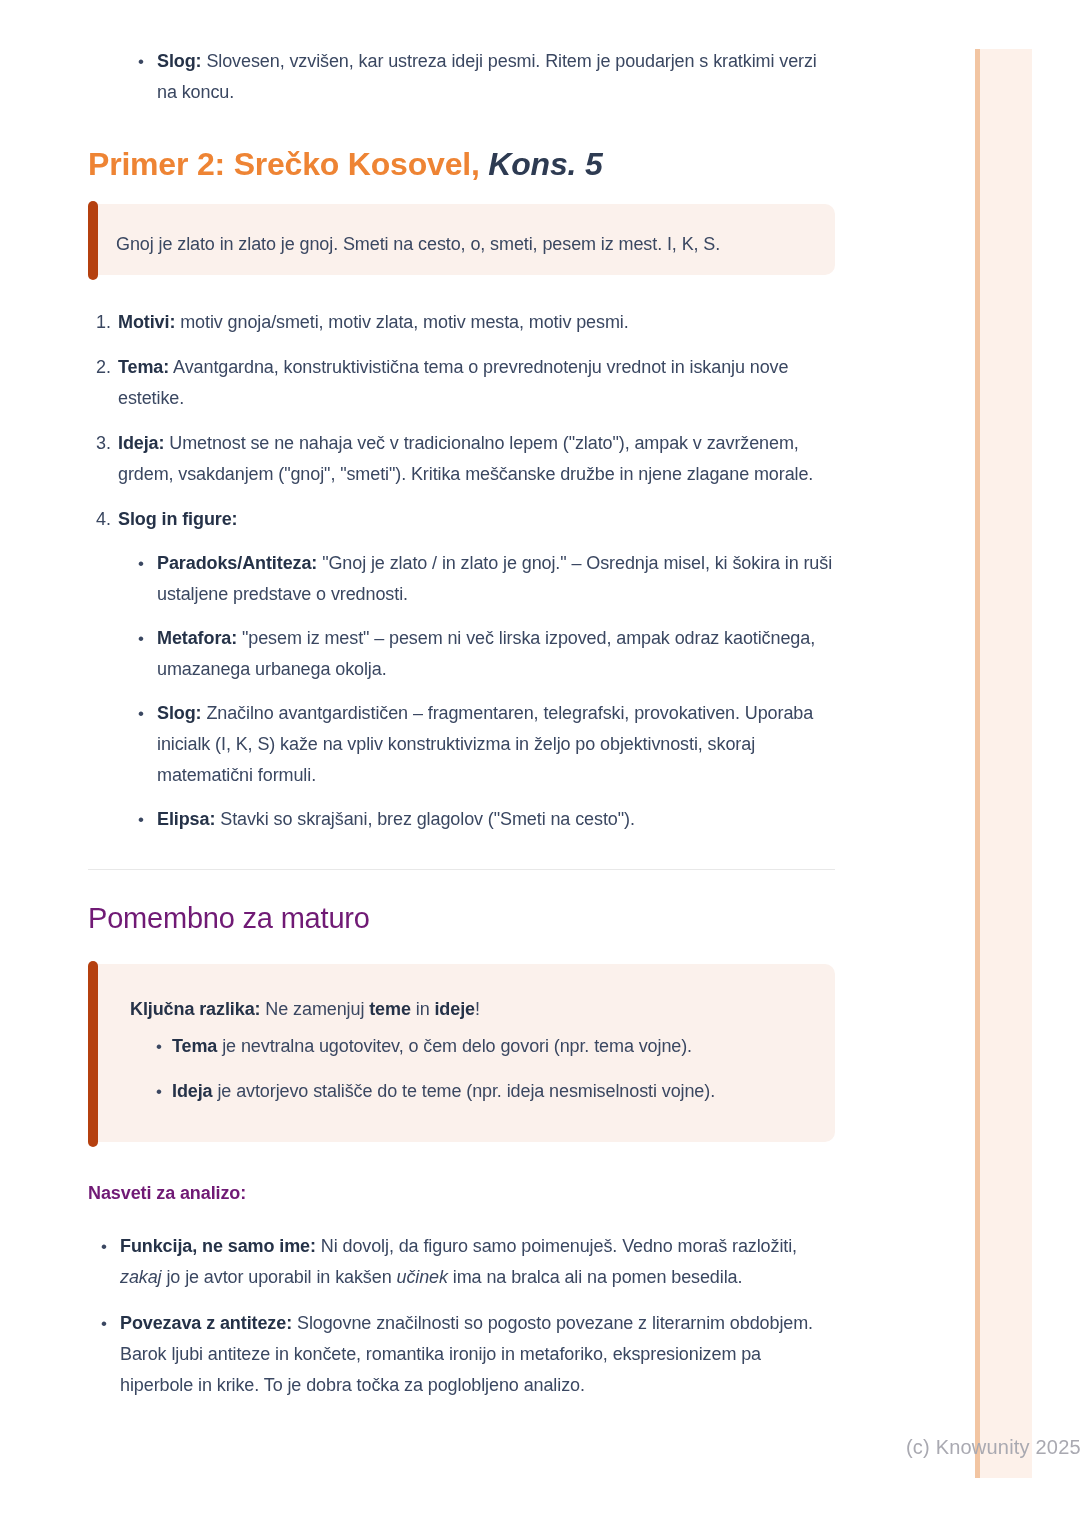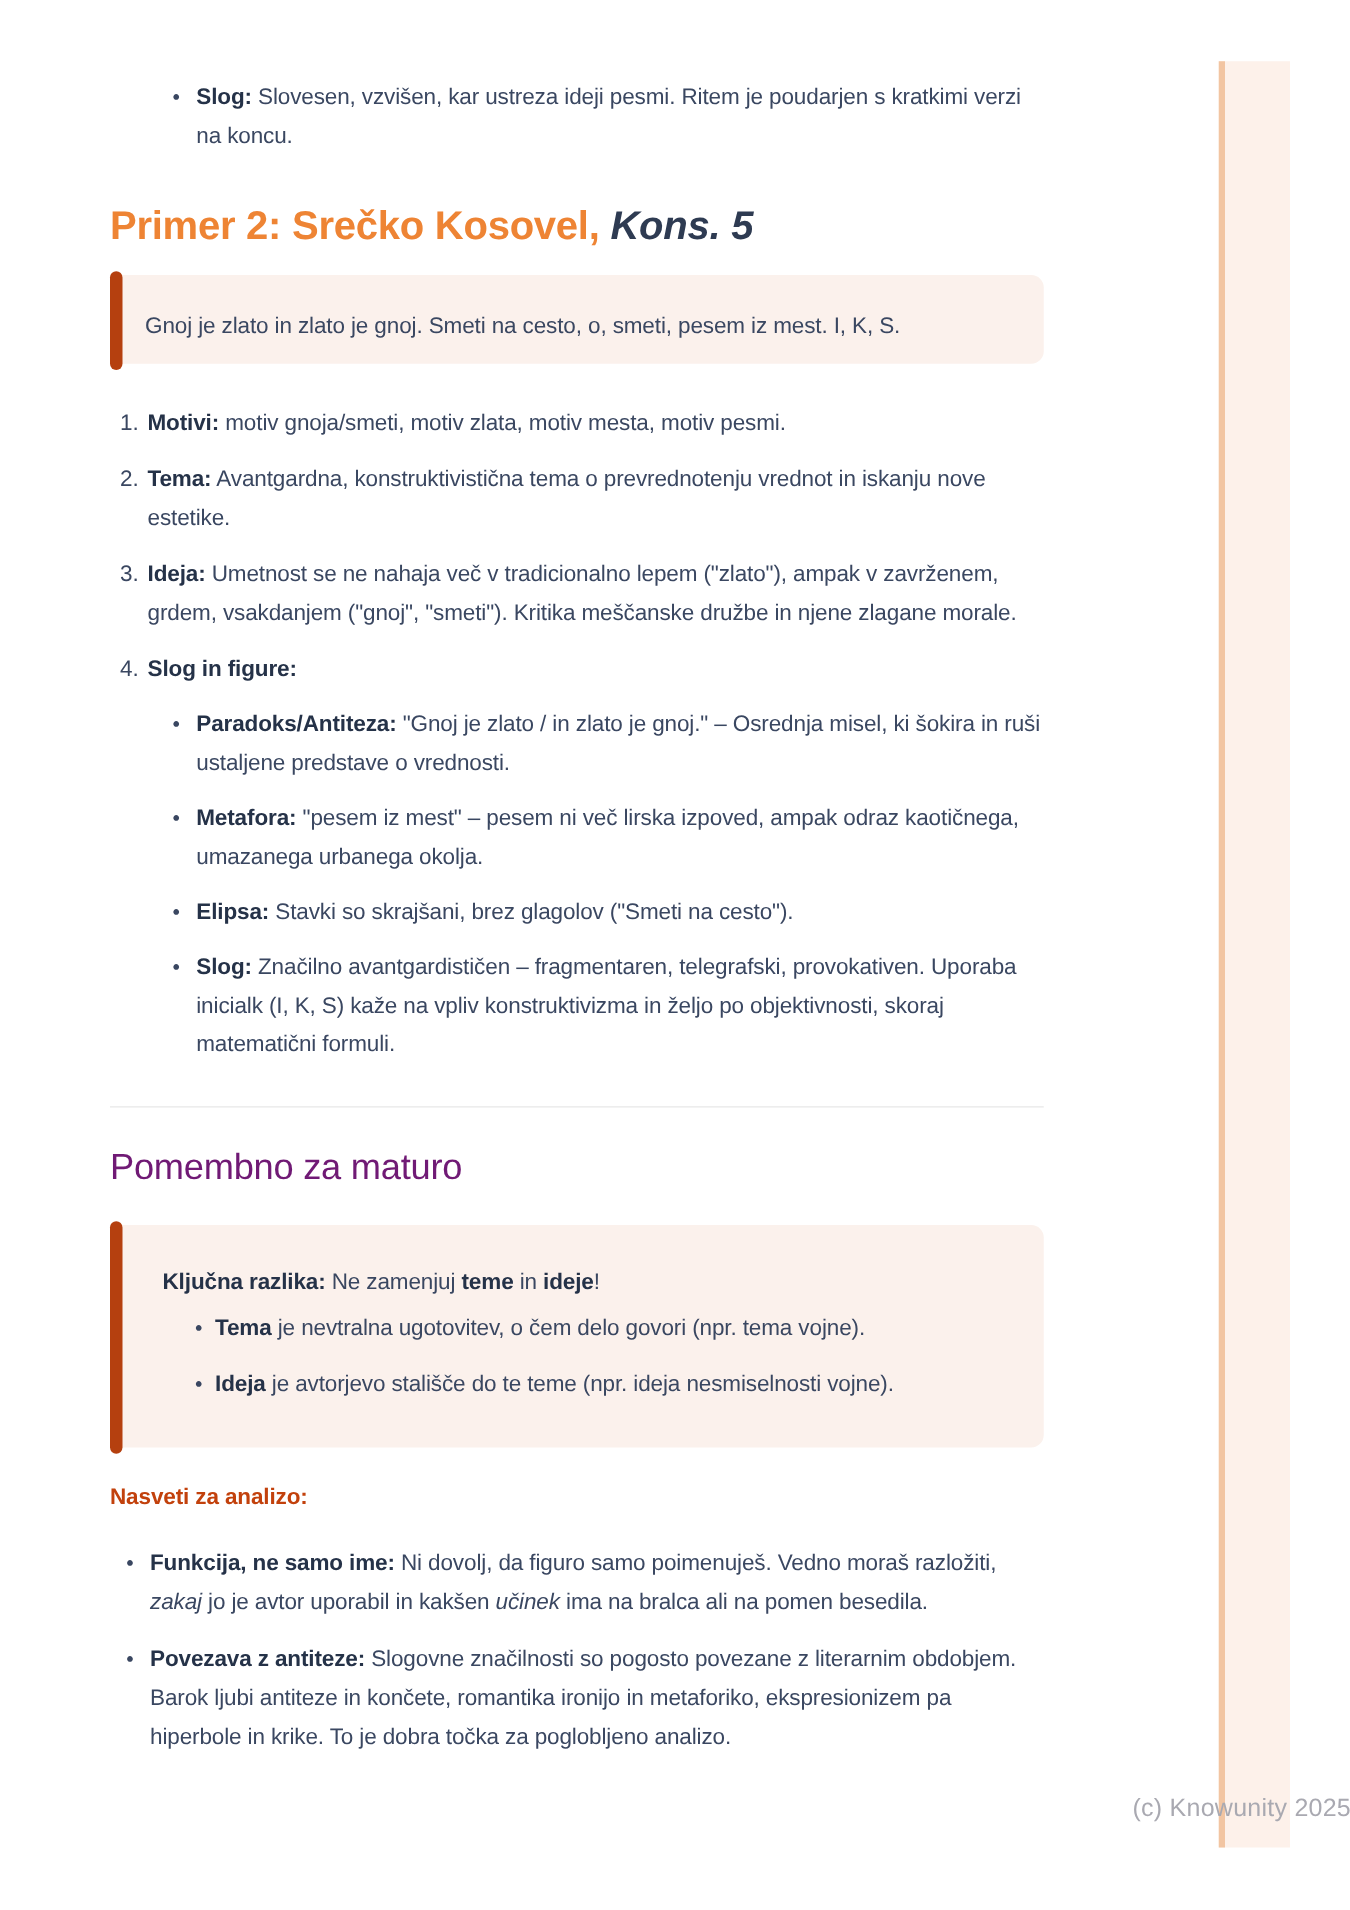--- a/index.html
+++ b/index.html
@@ -15,21 +15,21 @@
     position:absolute;left:975px;top:49px;width:57px;height:1429px;
     background:#fdf1ea;border-left:5px solid #f2c5a2;box-sizing:border-box;z-index:1;
   }
 
   .copyright{
     position:absolute;left:906px;top:1436px;z-index:3;
     font-size:20px;color:#a9a9b1;letter-spacing:0.2px;white-space:nowrap;
   }
 
   .content{
-    position:absolute;left:88px;top:16px;width:747px;z-index:2;
+    position:absolute;left:88px;top:0;width:747px;z-index:2;
     font-size:18px;line-height:31px;color:#3a4761;letter-spacing:-0.1px;
   }
 
   .b{font-weight:700;color:#253248;}
   .i{font-style:italic;}
 
   
   .bullet{position:relative;padding-left:69px;}
   .bullet::before{content:"•";position:absolute;left:50px;top:0;color:#3a4761;font-size:17px;}
   .intro{margin-top:46px;}
@@ -63,21 +63,21 @@
     margin:29px 0 0 0;font-size:29px;line-height:38px;font-weight:400;color:#701a75;
     letter-spacing:-0.2px;
   }
 
   .quote.matura-box{margin-top:27px;padding:30px 40px 35px 42px;}
   .q-bullet{position:relative;padding-left:42px;}
   .q-bullet::before{content:"•";position:absolute;left:26px;top:0;color:#3a4761;font-size:17px;}
   .q-bullet.first{margin-top:6px;}
   .q-bullet.second{margin-top:14px;}
 
-  .tips-heading{margin-top:24px;font-weight:700;color:#c2410c;}
+  .tips-heading{margin-top:36px;font-weight:700;color:#701a75;}
   .bullet0{position:relative;padding-left:32px;}
   .bullet0::before{content:"•";position:absolute;left:13px;top:0;color:#3a4761;font-size:17px;}
   .bullet0.first{margin-top:22px;}
   .bullet0.second{margin-top:15px;}
 </style>
 </head>
 <body>
 
 <div class="page">
 
@@ -118,24 +118,24 @@
     </div>
 
     <div class="sub-list">
       <div class="bullet sub-item">
         <span><span class="b">Paradoks/Antiteza:</span><span> "Gnoj je zlato / in zlato je gnoj." – Osrednja misel, ki šokira in ruši ustaljene predstave o vrednosti.</span></span>
       </div>
       <div class="bullet sub-item">
         <span><span class="b">Metafora:</span><span> "pesem iz mest" – pesem ni več lirska izpoved, ampak odraz kaotičnega, umazanega urbanega okolja.</span></span>
       </div>
       <div class="bullet sub-item">
-        <span><span class="b">Elipsa:</span><span> Stavki so skrajšani, brez glagolov ("Smeti na cesto").</span></span>
+        <span><span class="b">Slog:</span><span> Značilno avantgardističen – fragmentaren, telegrafski, provokativen. Uporaba inicialk (I, K, S) kaže na vpliv konstruktivizma in željo po objektivnosti, skoraj matematični formuli.</span></span>
       </div>
       <div class="bullet sub-item">
-        <span><span class="b">Slog:</span><span> Značilno avantgardističen – fragmentaren, telegrafski, provokativen. Uporaba inicialk (I, K, S) kaže na vpliv konstruktivizma in željo po objektivnosti, skoraj matematični formuli.</span></span>
+        <span><span class="b">Elipsa:</span><span> Stavki so skrajšani, brez glagolov ("Smeti na cesto").</span></span>
       </div>
     </div>
 
     <div class="divider"></div>
 
     <h2 class="matura">Pomembno za maturo</h2>
 
     <div class="quote matura-box">
       <div class="bar"></div>
       <div><span class="b">Ključna razlika:</span><span> Ne zamenjuj </span><span class="b">teme</span><span> in </span><span class="b">ideje</span><span>!</span></div>

